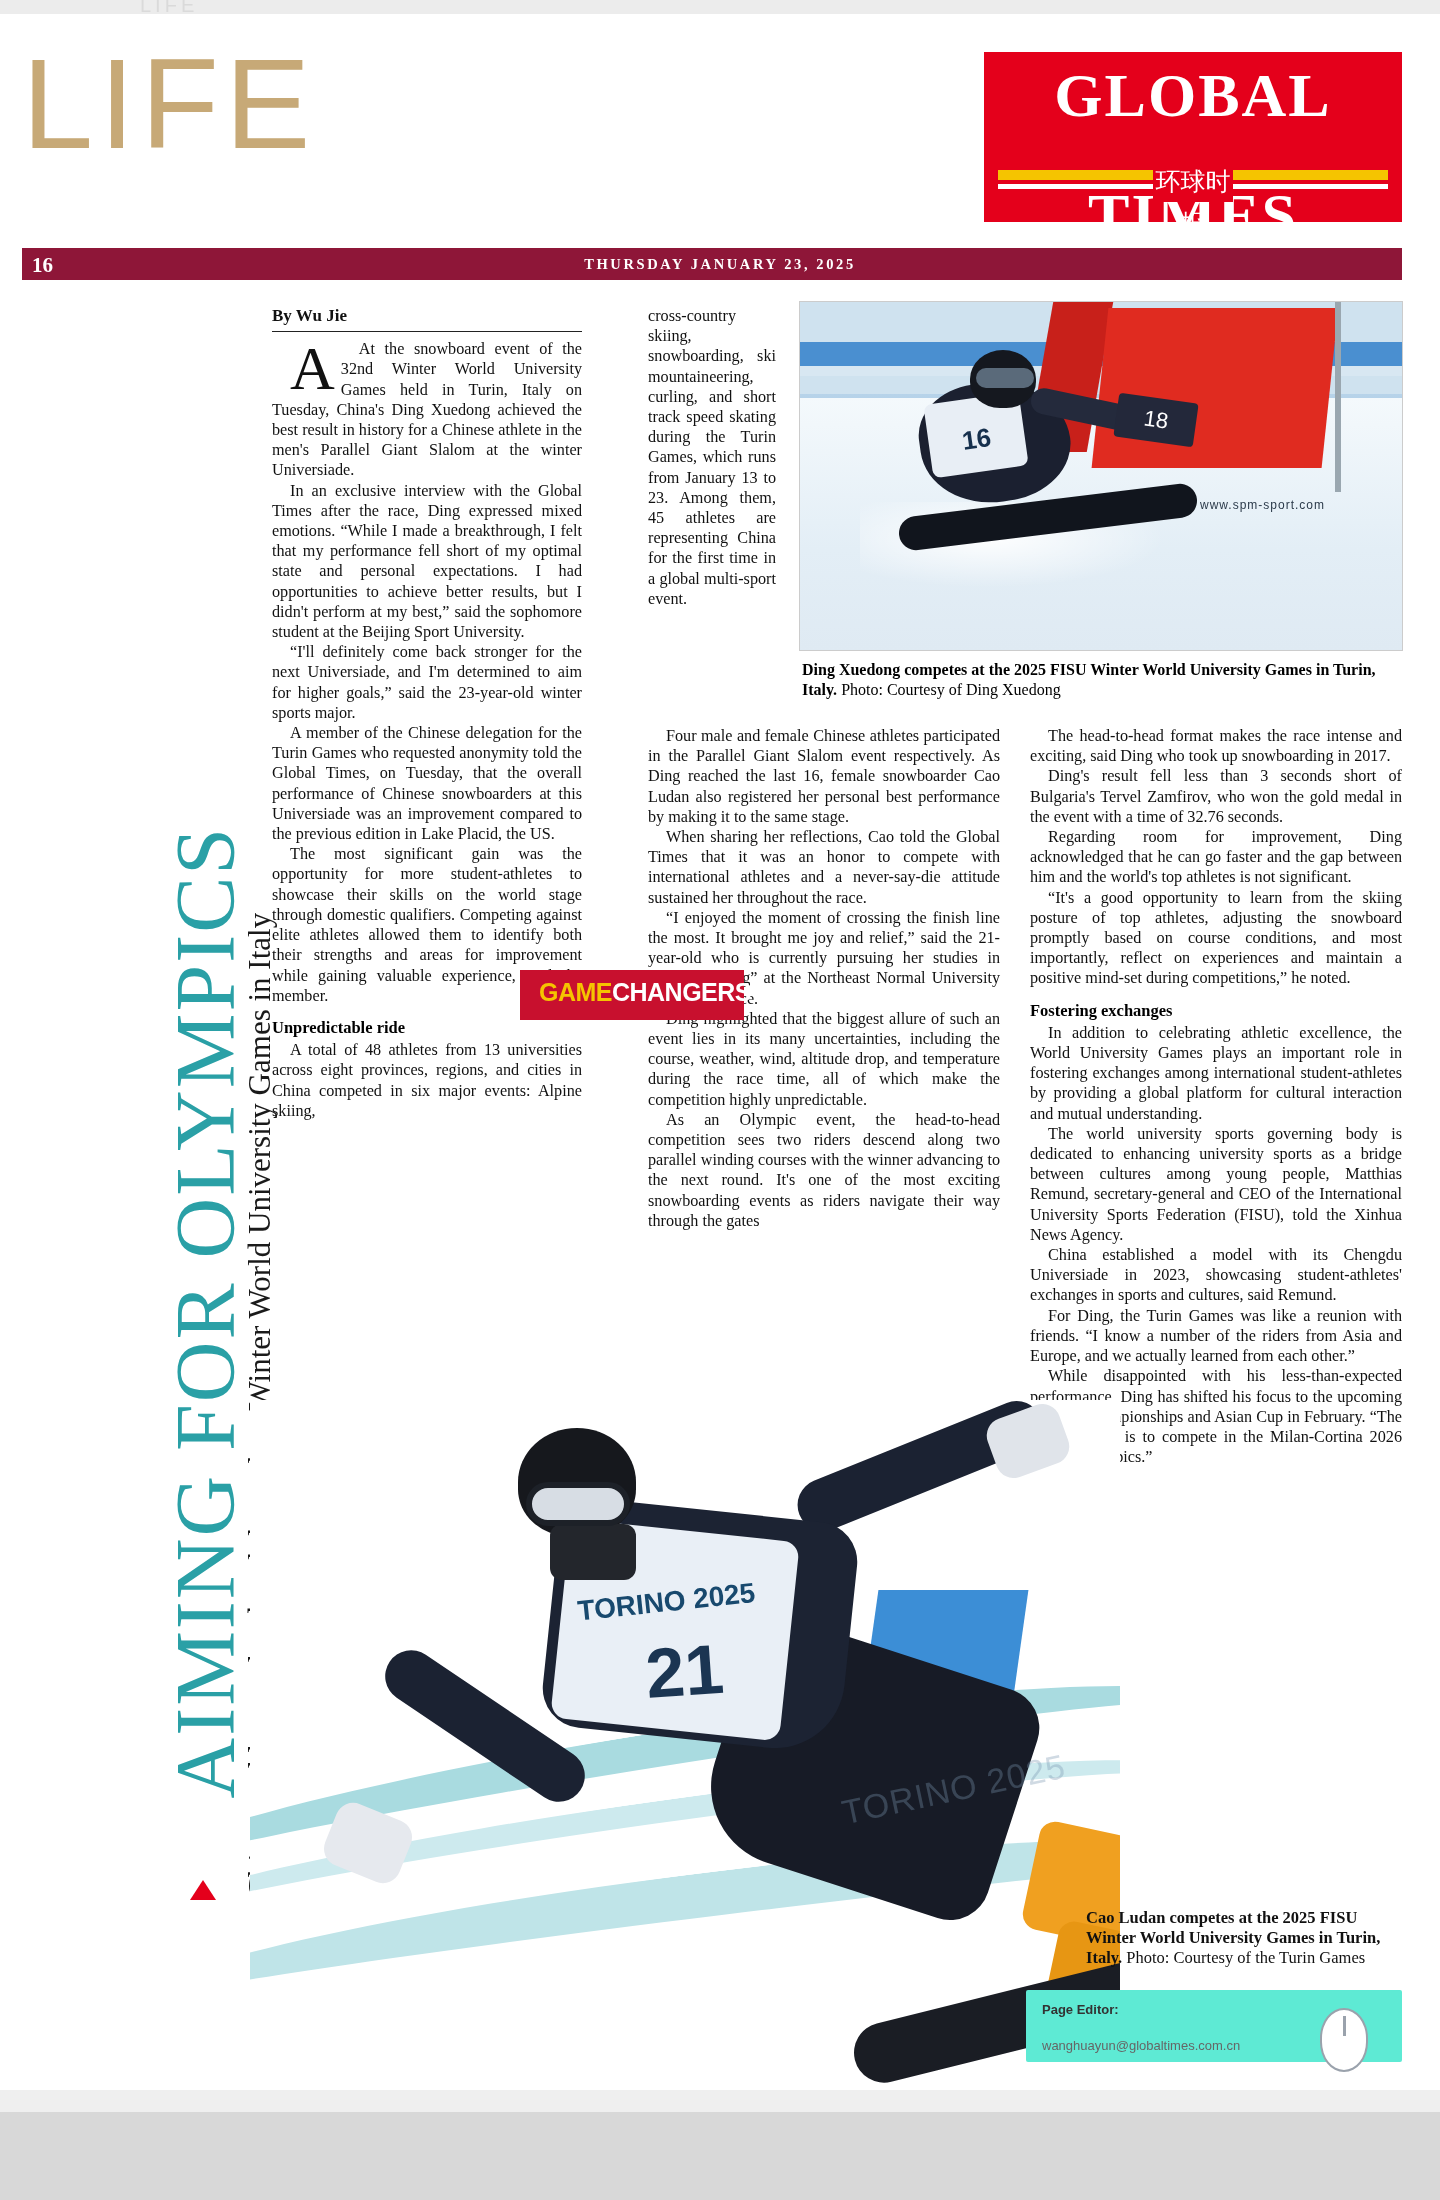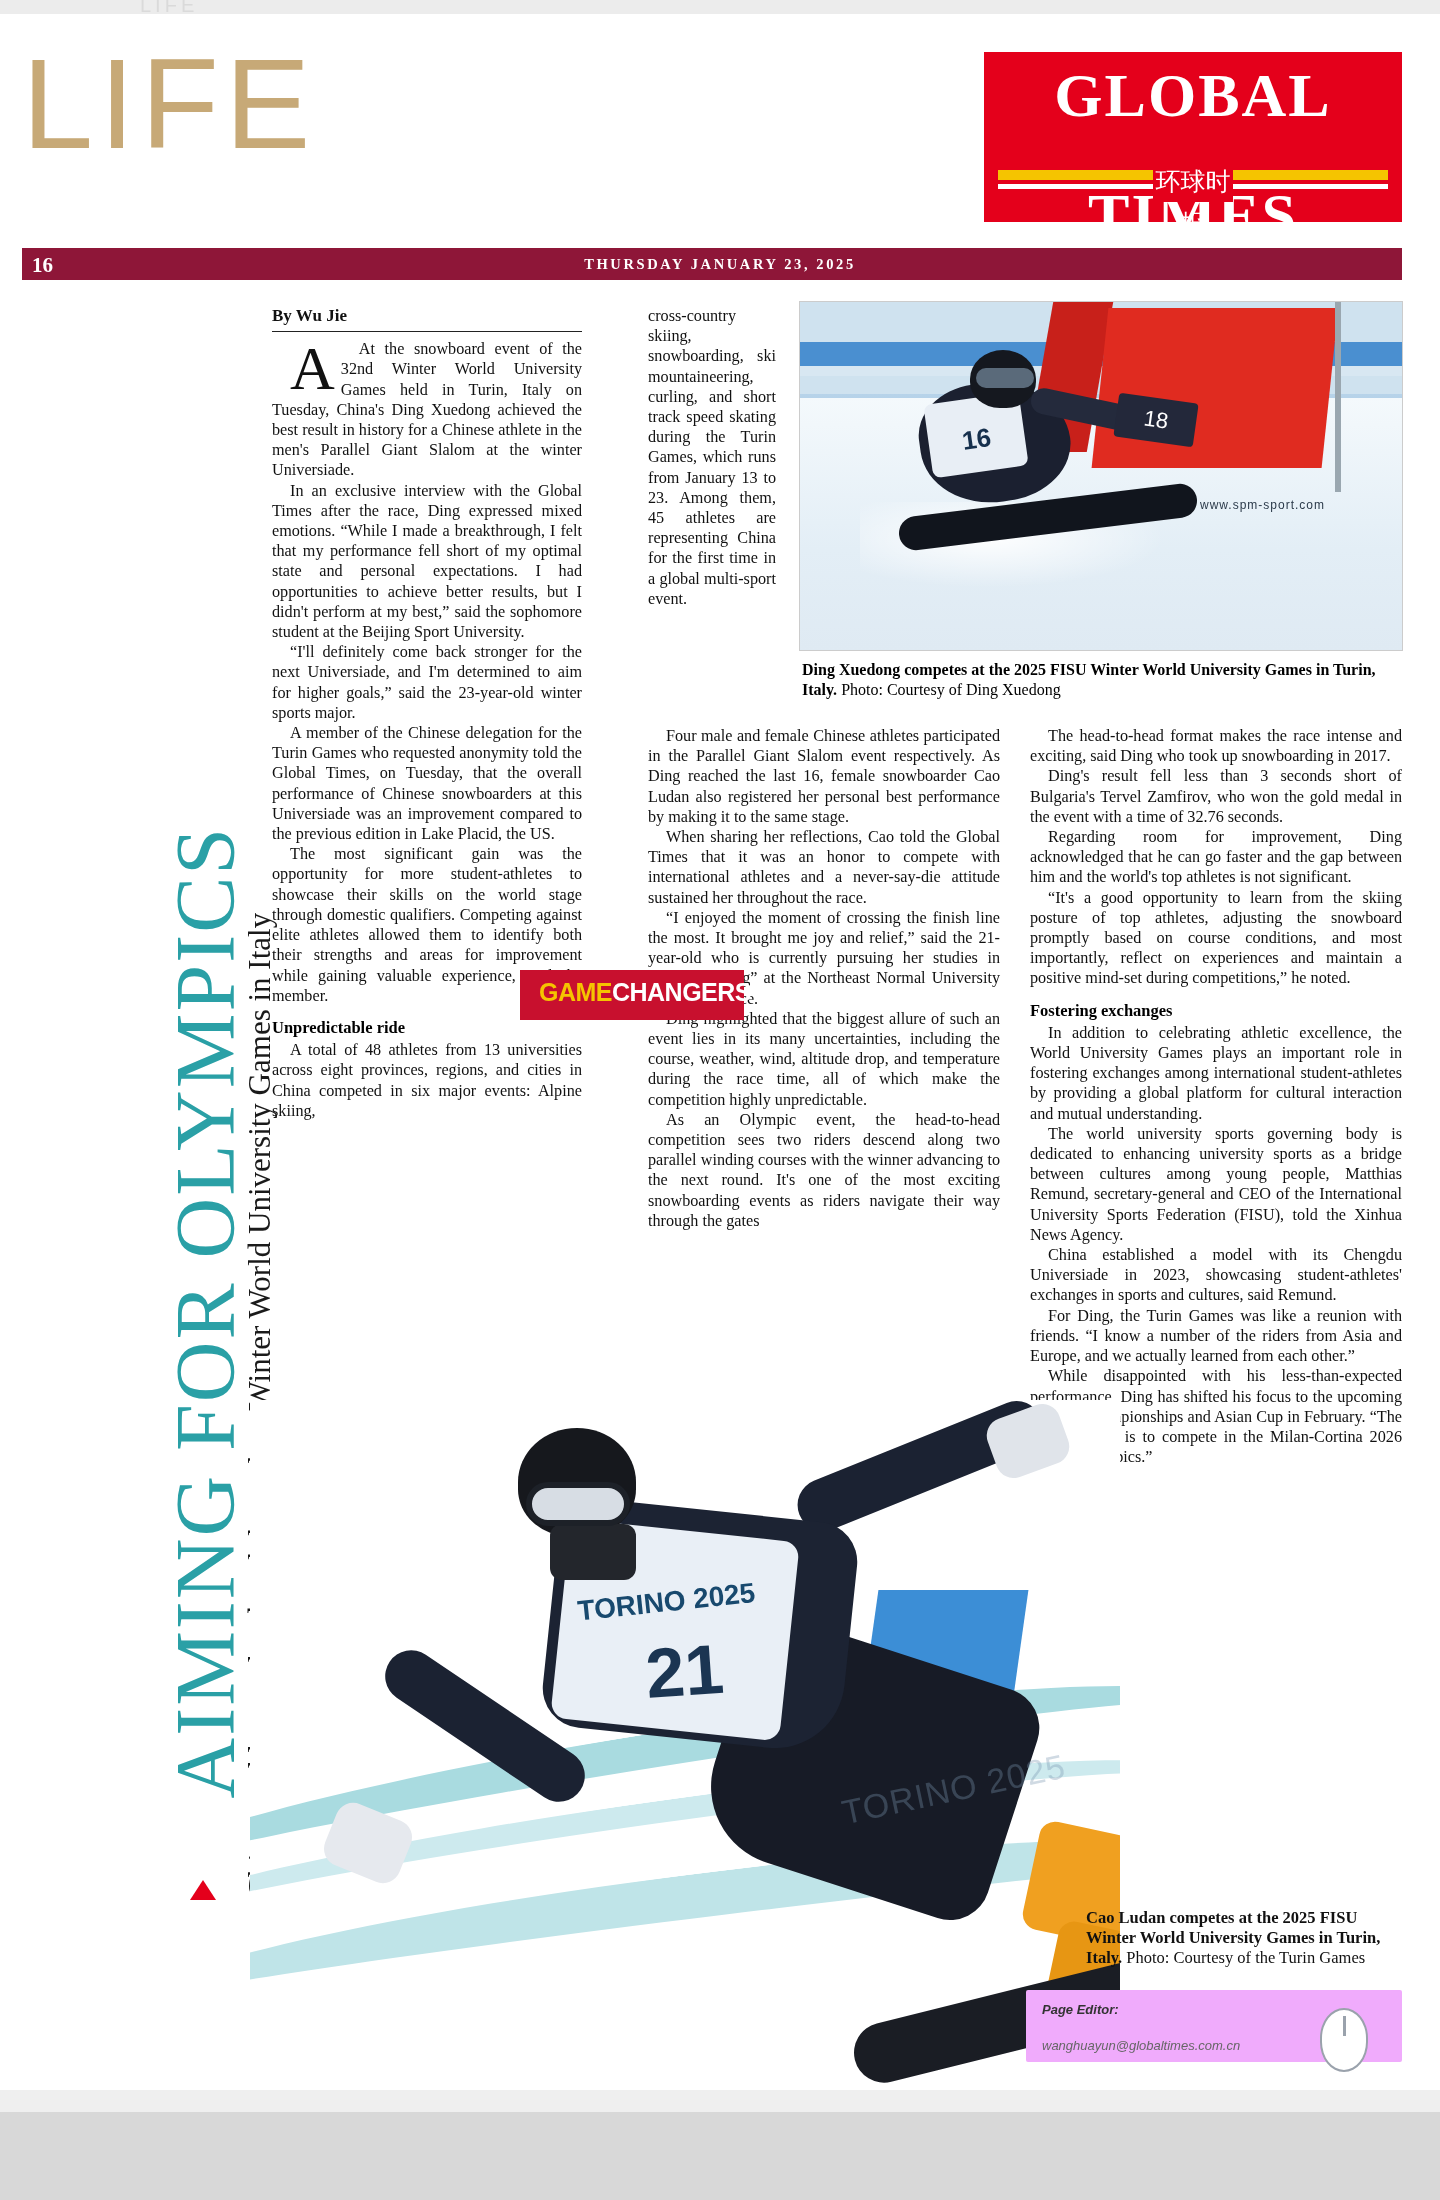--- a/index.html
+++ b/index.html
@@ -336,23 +336,22 @@
   
   .cap2 {
     position:absolute; left:1086px; top:1908px; width:308px;
     font-size:16.5px; line-height:20px; color:#111;
   }
   .cap2 b { font-weight:700; }
 
   
   .editorbox {
     position:absolute; left:1026px; top:1990px; width:376px; height:72px;
-    background:#f0abfc;
+    background:#5eead4;
     border-radius:2px;
-    font-style:italic;
   }
   .editorbox .lbl {
     position:absolute; left:16px; top:12px;
     font-family:"Liberation Sans", sans-serif; font-size:13px; color:#333; font-weight:700;
   }
   .editorbox .mail {
     position:absolute; left:16px; top:32px;
     font-family:"Liberation Sans", sans-serif; font-size:13px; color:#666;margin-top:16px;
   }
   .mouse {

